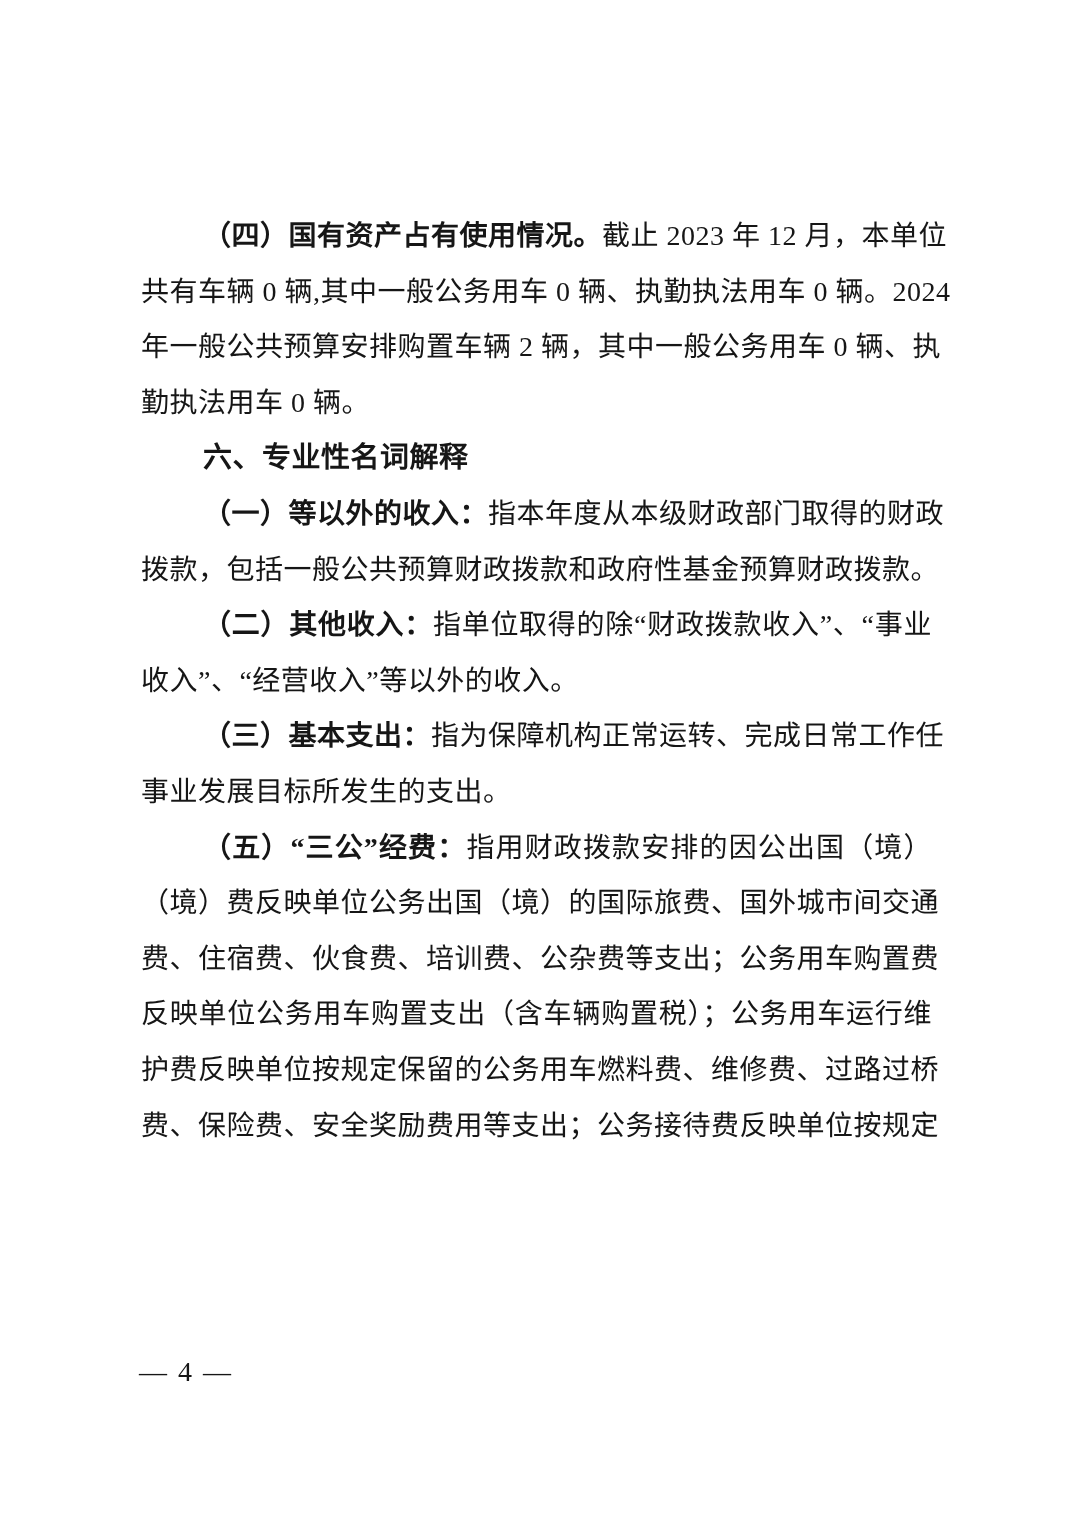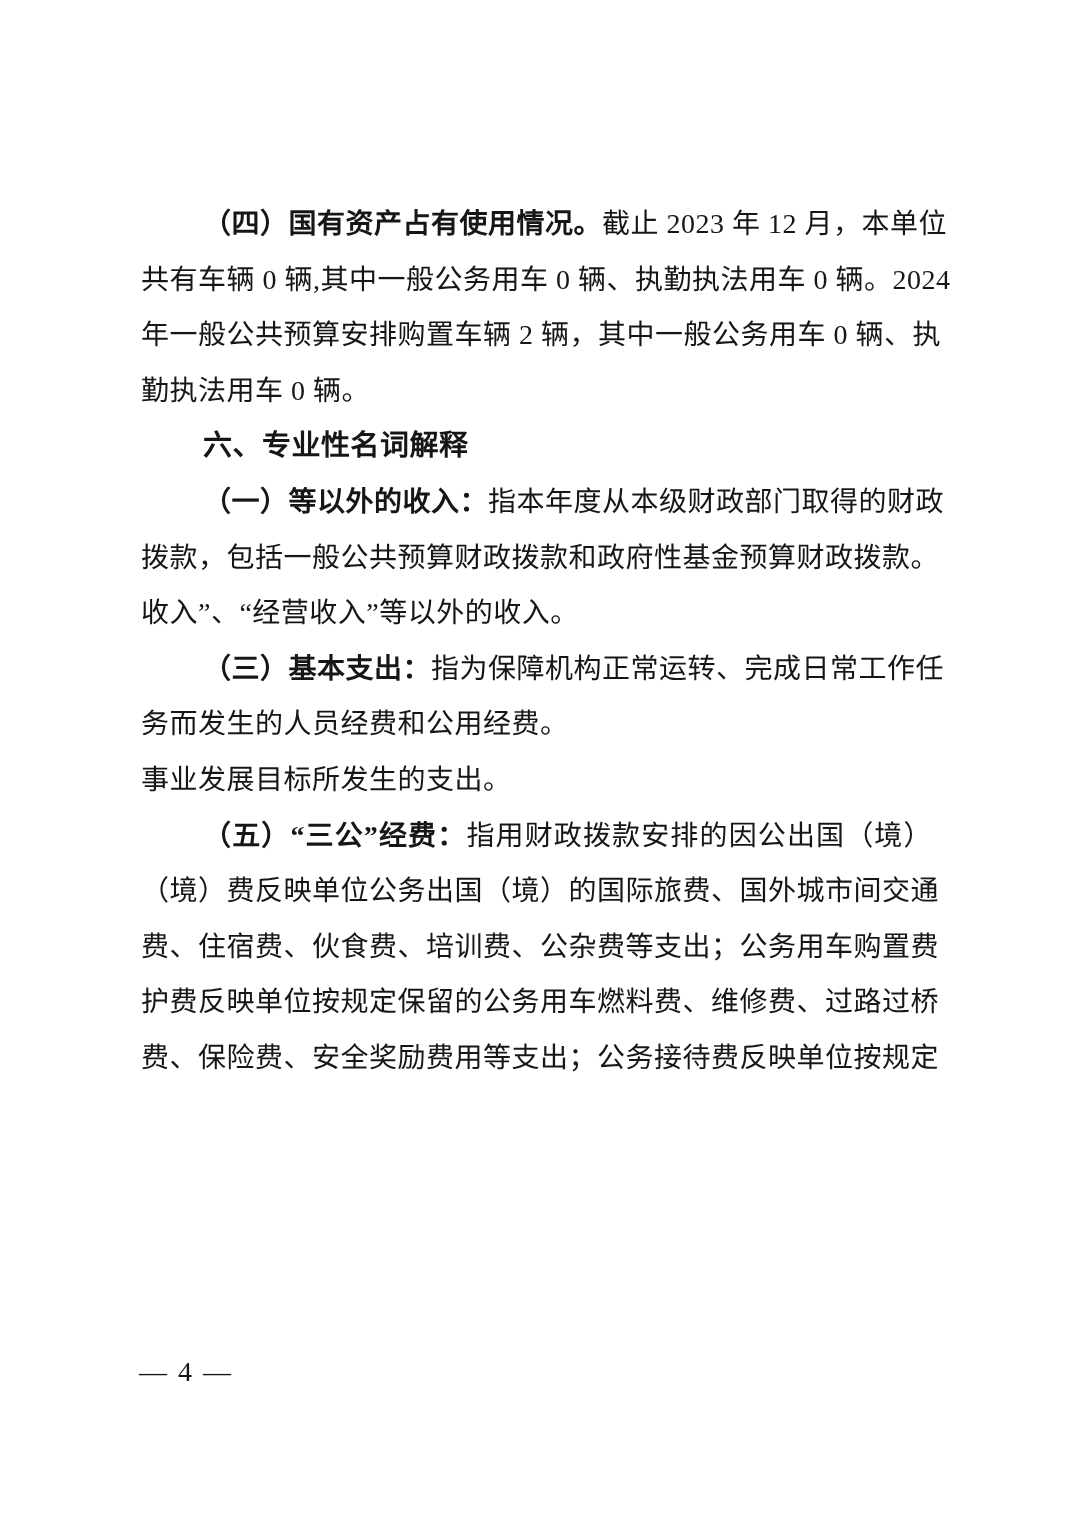--- a/index.html
+++ b/index.html
@@ -16,21 +16,21 @@
     overflow: hidden;
   }
   .page {
     position: absolute;
     inset: 0;
     background: #ffffff;
   }
   .text-block {
     position: absolute;
     left: 141px;
-    top: 196px;
+    top: 208px;
     width: 791px;
   }
   .line {
     font-size: 28px;
     line-height: 55.6px;
     height: 55.6px;
     white-space: nowrap;
     text-align: justify;
     text-align-last: left;
     overflow: visible;
@@ -74,37 +74,38 @@
     <div class="line fill"><span>年一般公共预算安排购置车辆 2 辆，其中一般公务用车 0 辆、执</span></div>
 
     <div class="line"><span>勤执法用车 0 辆。</span></div>
 
     <div class="line heading indent"><span>六、专业性名词解释</span></div>
 
     <div class="line indent fill"><b>（一）等以外的收入：</b><span>指本年度从本级财政部门取得的财政</span></div>
 
     <div class="line fill"><span>拨款，包括一般公共预算财政拨款和政府性基金预算财政拨款。</span></div>
 
+    <div class="line indent fill"><b>（二）其他收入：</b><span>指单位取得的除“财政拨款收入”、“事业</span></div>
 
     <div class="line"><span>收入”、“经营收入”等以外的收入。</span></div>
 
     <div class="line indent fill"><b>（三）基本支出：</b><span>指为保障机构正常运转、完成日常工作任</span></div>
 
-    <div class="line"><span>务而发生的人员经费和公用经费。</span></div>
 
 
     <div class="line"><span>事业发展目标所发生的支出。</span></div>
 
     <div class="line indent fill"><b>（五）“三公”经费：</b><span>指用财政拨款安排的因公出国（境）</span></div>
 
 
     <div class="line fill"><span>（境）费反映单位公务出国（境）的国际旅费、国外城市间交通</span></div>
 
     <div class="line fill"><span>费、住宿费、伙食费、培训费、公杂费等支出；公务用车购置费</span></div>
 
+    <div class="line fill"><span>反映单位公务用车购置支出（含车辆购置税）；公务用车运行维</span></div>
 
     <div class="line fill"><span>护费反映单位按规定保留的公务用车燃料费、维修费、过路过桥</span></div>
 
     <div class="line fill"><span>费、保险费、安全奖励费用等支出；公务接待费反映单位按规定</span></div>
 
   </div>
 
   <div class="page-number">— 4 —</div>
 
 </div>

